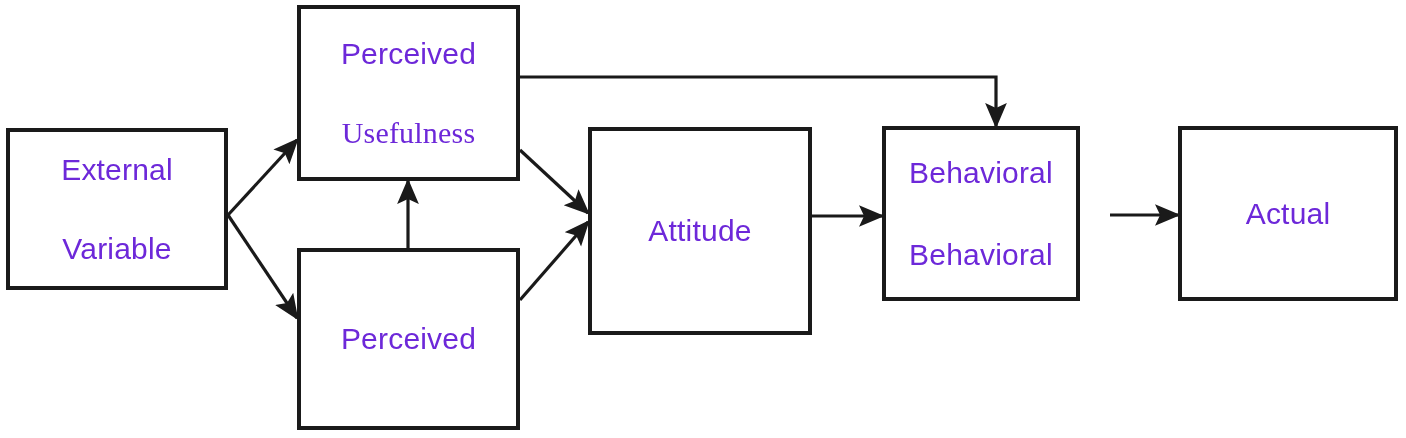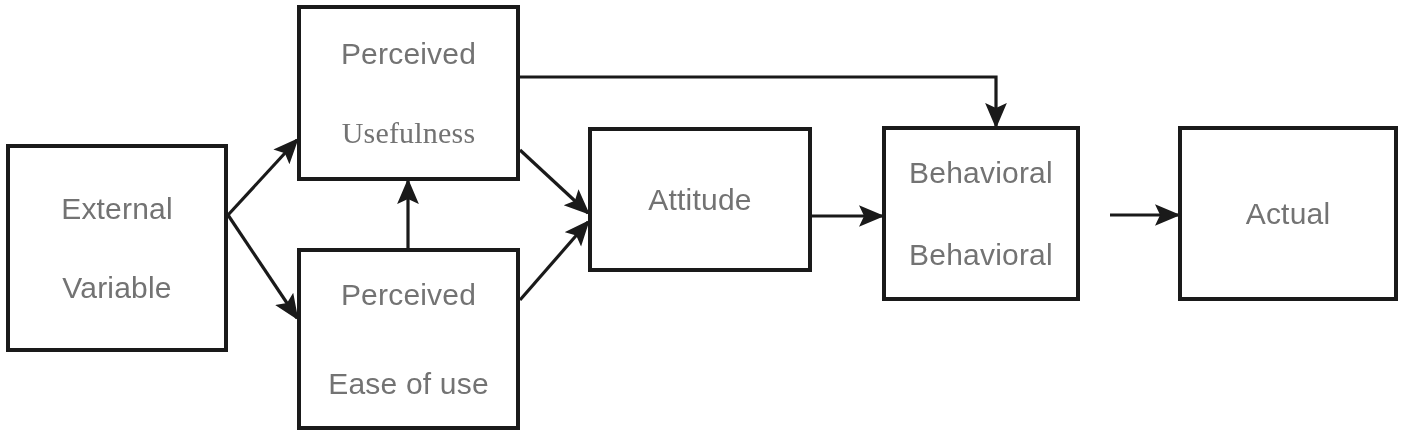--- a/index.html
+++ b/index.html
@@ -25,21 +25,21 @@
   .node-box {
     position: absolute;
     box-sizing: border-box;
     border: 4px solid #1a1a1a;
     background: #ffffff;
     display: flex;
     flex-direction: column;
     align-items: center;
     justify-content: center;
     text-align: center;
-    color: #737373;
+    color: #6d28d9;
     font-family: "Liberation Sans", sans-serif;
     font-size: 30px;
     line-height: 1.05;
     letter-spacing: 0.2px;
   }
   .node-line {
     display: block;
     white-space: nowrap;
   }
   .node-line + .node-line {
@@ -80,36 +80,35 @@
       <polyline marker-end="url(#arrowhead)" points="228,215 297,318"></polyline>
       <polyline marker-end="url(#arrowhead)" points="408,248 408,181"></polyline>
       <polyline marker-end="url(#arrowhead)" points="520,150 588,213"></polyline>
       <polyline marker-end="url(#arrowhead)" points="520,300 588,222"></polyline>
       <polyline marker-end="url(#arrowhead)" points="520,77 996,77 996,126"></polyline>
       <polyline marker-end="url(#arrowhead)" points="812,216 882,216"></polyline>
       <polyline marker-end="url(#arrowhead)" points="1110,215 1178,215"></polyline>
     </g>
   </svg>
 
-  <div class="node-box single" id="node-external-variable" style="left: 6px; top: 144px; width: 222px; height: 208px;">
+  <div class="node-box single" id="node-external-variable" style="left: 6px; top: 128px; width: 222px; height: 162px;">
     <span class="node-line">External</span>
     <span class="node-line">Variable</span>
   </div>
 
   <div class="node-box" id="node-perceived-usefulness" style="left: 297px; top: 5px; width: 223px; height: 176px;">
     <span class="node-line">Perceived</span>
     <span class="node-line">Usefulness</span>
   </div>
 
   <div class="node-box" id="node-perceived-ease-of-use" style="left: 297px; top: 248px; width: 223px; height: 182px;">
     <span class="node-line">Perceived</span>
-    <span class="node-line">Ease of use</span>
   </div>
 
-  <div class="node-box" id="node-attitude" style="left: 588px; top: 127px; width: 224px; height: 145px;">
+  <div class="node-box" id="node-attitude" style="left: 588px; top: 127px; width: 224px; height: 208px;">
     <span class="node-line">Attitude</span>
   </div>
 
   <div class="node-box" id="node-behavioral-intention" style="left: 882px; top: 126px; width: 198px; height: 175px;">
     <span class="node-line">Behavioral</span>
     <span class="node-line">Behavioral</span>
   </div>
 
   <div class="node-box" id="node-actual-usage" style="left: 1178px; top: 126px; width: 220px; height: 175px;">
     <span class="node-line">Actual</span>

